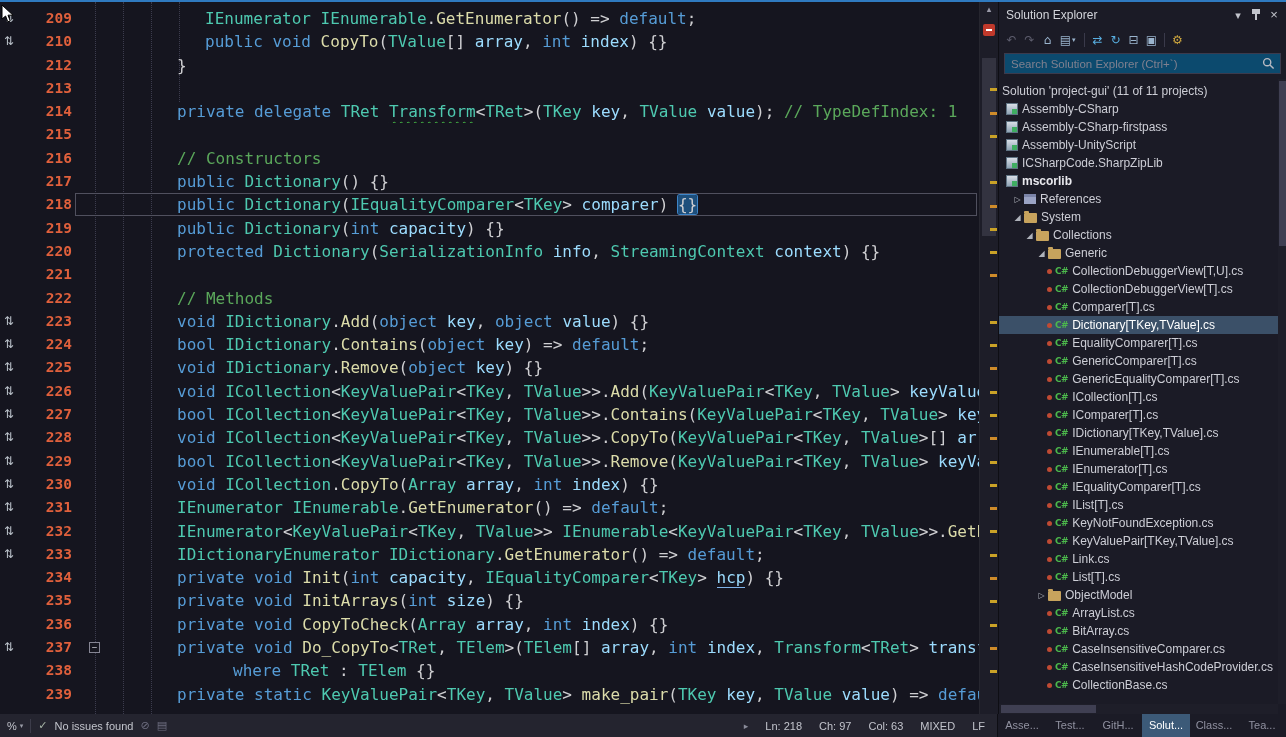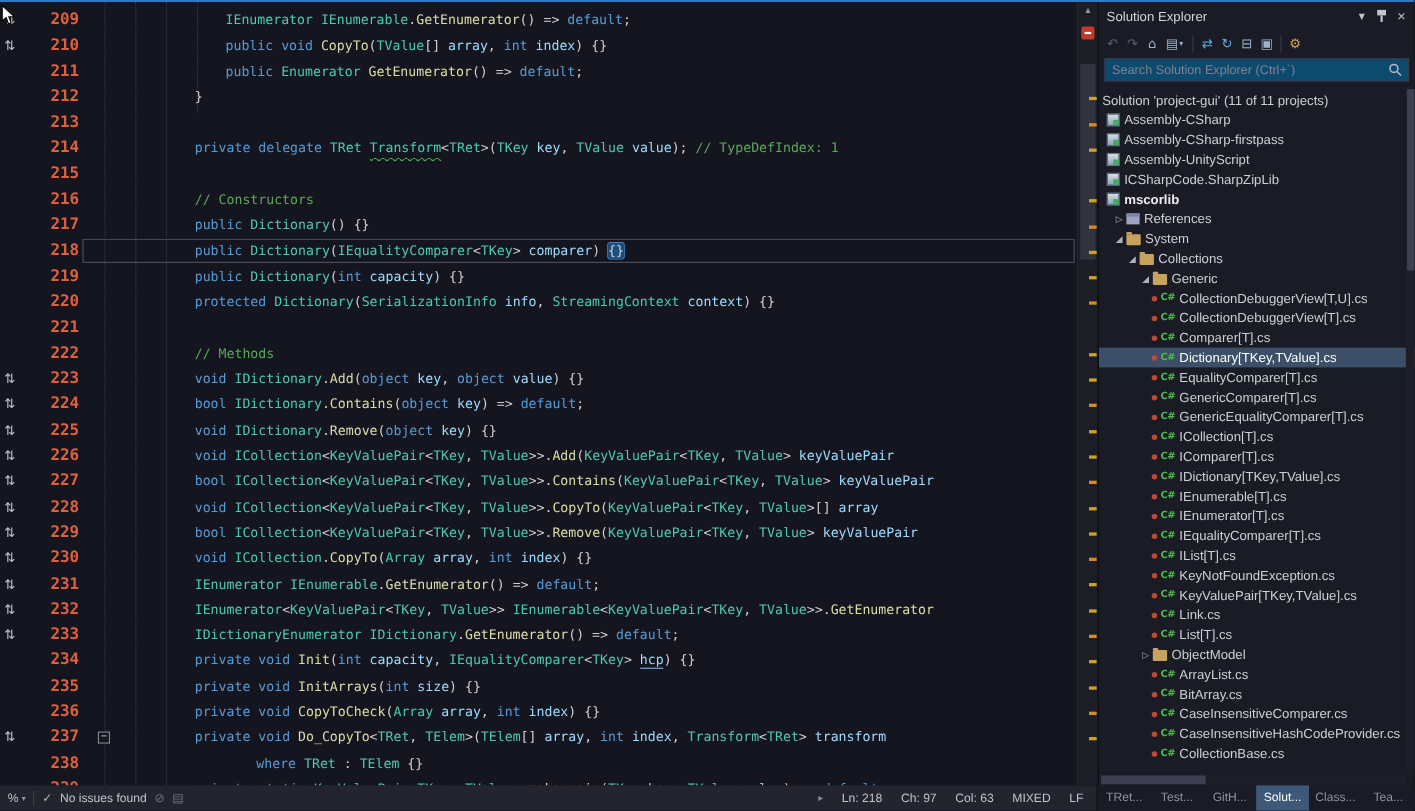--- a/index.html
+++ b/index.html
@@ -9,21 +9,21 @@
 
   
   .editor{position:relative;width:998px;height:712px;background:#15151f;overflow:hidden;flex:none;}
   .guide{position:absolute;top:0;bottom:0;width:0;border-left:1px dotted #3c3c4e;}
   .guide.g0{left:95px}.guide.g1{left:123px}.guide.g2{left:151px}
   .guide.g3{left:179px;bottom:auto;height:100px}
   .lines{position:absolute;left:0;top:5px;width:980px;}
   .row{position:relative;height:23.3px;overflow:hidden;}
   .gl{position:absolute;left:0;top:0;width:18px;text-align:center;color:#bcc3cb;font-family:"DejaVu Sans",sans-serif;font-size:12px;line-height:23.3px;}
   .ln{position:absolute;left:12px;top:0;width:60px;text-align:right;color:#e0603c;font-family:"DejaVu Sans Mono",monospace;font-size:14.5px;font-weight:bold;line-height:23.3px;}
-  .code{position:absolute;left:93px;top:0;white-space:pre;font-family:"DejaVu Sans Mono",monospace;font-size:12px;line-height:23.3px;color:#d4d4d4;}
+  .code{position:absolute;left:93px;top:0;white-space:pre;font-family:"DejaVu Sans Mono",monospace;font-size:16px;line-height:23.3px;color:#d4d4d4;}
   .cur::after{content:"";position:absolute;left:75px;right:3px;top:0;bottom:1px;border:1px solid #50505e;pointer-events:none;}
   .foldbox{position:absolute;left:89px;top:6px;width:11px;height:11px;box-sizing:border-box;border:1px solid #858593;background:#16161f;color:#c9c9d2;font:9px/9px "DejaVu Sans Mono",monospace;text-align:center;}
   .tk.k{color:#569cd6}.tk.t{color:#4ec9b0}.tk.m{color:#dcdcaa}.tk.p{color:#9cdcfe}.tk.o{color:#cfcfd2}.tk.c{color:#5ba85b}
   .tk.sq{text-decoration:underline;text-decoration-style:wavy;text-decoration-color:#44b844;text-decoration-thickness:1px;text-underline-offset:4px;text-decoration-skip-ink:none;}
   .tk.ul{border-bottom:1px solid #7fb2e8;}
   .tk.selbox{background:#1d4f7c;box-shadow:0 0 0 1px #3e85c8;border-radius:2px;}
   .cursor-arrow{position:absolute;left:1px;top:3px;z-index:50;pointer-events:none;}
   .vscroll{position:absolute;right:0;top:0;bottom:0;width:18px;background:#1d1d28;border-left:1px solid #26262f;}
   .vs-top{position:absolute;top:0;left:0;width:18px;height:14px;text-align:center;color:#9a9aa8;font-size:9px;line-height:14px;}
   .err-badge{position:absolute;top:22px;left:3px;width:12px;height:12px;background:#c0392b;border-radius:2px;}
@@ -101,24 +101,20 @@
             <span class="gl">⇅</span>
             <span class="ln">209</span>
             <span class="code" style="padding-left: 112px;"><span class="tk t">IEnumerator</span><span class="tk o"> </span><span class="tk t">IEnumerable</span><span class="tk o">.</span><span class="tk m">GetEnumerator</span><span class="tk o">() =&gt; </span><span class="tk k">default</span><span class="tk o">;</span></span>
           </div>
           <div class="row">
             <span class="gl">⇅</span>
             <span class="ln">210</span>
             <span class="code" style="padding-left: 112px;"><span class="tk k">public</span><span class="tk o"> </span><span class="tk k">void</span><span class="tk o"> </span><span class="tk m">CopyTo</span><span class="tk o">(</span><span class="tk t">TValue</span><span class="tk o">[] </span><span class="tk p">array</span><span class="tk o">, </span><span class="tk k">int</span><span class="tk o"> </span><span class="tk p">index</span><span class="tk o">) {}</span></span>
           </div>
           <div class="row">
-            <span class="ln">211</span>
-            <span class="code" style="padding-left: 112px;"><span class="tk k">public</span><span class="tk o"> </span><span class="tk t">Enumerator</span><span class="tk o"> </span><span class="tk m">GetEnumerator</span><span class="tk o">() =&gt; </span><span class="tk k">default</span><span class="tk o">;</span></span>
-          </div>
-          <div class="row">
             <span class="ln">212</span>
             <span class="code" style="padding-left: 84px;"><span class="tk o">}</span></span>
           </div>
           <div class="row">
             <span class="ln">213</span>
             <span class="code" style="padding-left: 0px;"></span>
           </div>
           <div class="row">
             <span class="ln">214</span>
             <span class="code" style="padding-left: 84px;"><span class="tk k">private</span><span class="tk o"> </span><span class="tk k">delegate</span><span class="tk o"> </span><span class="tk t">TRet</span><span class="tk o"> </span><span class="tk t sq">Transform</span><span class="tk o">&lt;</span><span class="tk t">TRet</span><span class="tk o">&gt;(</span><span class="tk t">TKey</span><span class="tk o"> </span><span class="tk p">key</span><span class="tk o">, </span><span class="tk t">TValue</span><span class="tk o"> </span><span class="tk p">value</span><span class="tk o">);</span><span class="tk o"> </span><span class="tk c">// TypeDefIndex: 1</span></span>
@@ -494,21 +490,21 @@
     </div>
     <div class="sb-right">
       <span class="sb-navhint">▸</span>
       <span>Ln: 218</span>
       <span>Ch: 97</span>
       <span>Col: 63</span>
       <span>MIXED</span>
       <span>LF</span>
     </div>
     <div class="sb-tabs" id="sb-tabs">
-        <span class="sb-tab">TRet...</span>
+        <span class="sb-tab">Asse...</span>
         <span class="sb-tab">Test...</span>
         <span class="sb-tab">GitH...</span>
         <span class="sb-tab active">Solut...</span>
         <span class="sb-tab">Class...</span>
         <span class="sb-tab">Tea...</span>
       </div>
   </div>
 </div>
 
 </body></html>

